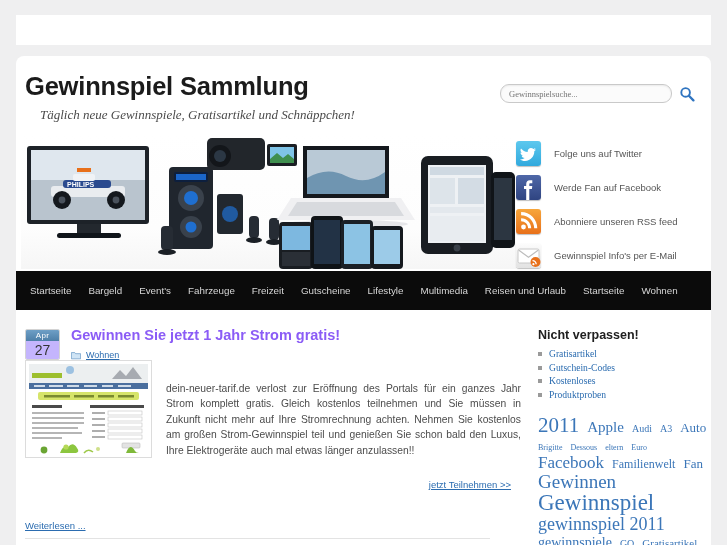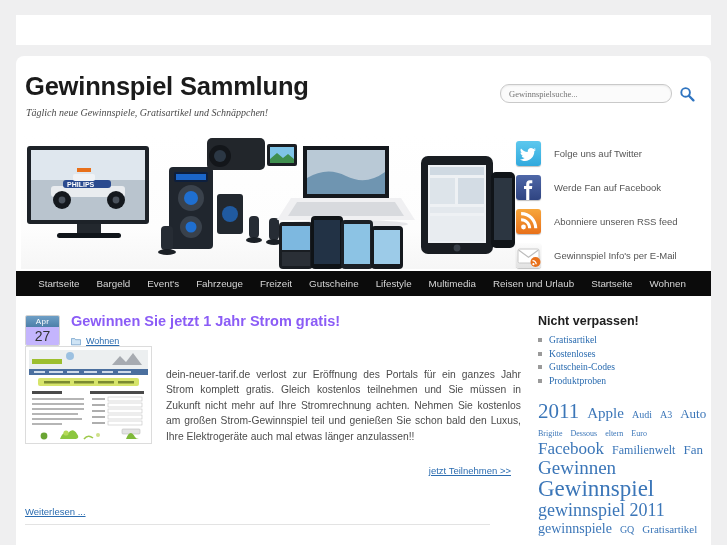--- a/index.html
+++ b/index.html
@@ -37,24 +37,24 @@
     position: absolute;
     left: 9px; top: 16px;
     font-size: 25.5px;
     font-weight: bold;
     color: #1b1b1b;
     letter-spacing: -0.2px;
     white-space: nowrap;
   }
   .site-tagline {
     position: absolute;
-    left: 10px; top: 51px;
+    left: 24px; top: 51px;
     font-family: "Liberation Serif", serif;
     font-style: italic;
-    font-size: 10px;
+    font-size: 13px;
     color: #4a4a4a;
     white-space: nowrap;
   }
 
   
   .search-wrap {
     position: absolute;
     right: 16px; top: 28px;
     display: flex;
     align-items: center;
@@ -111,26 +111,25 @@
   }
   .ico-twitter { background: linear-gradient(180deg,#5dc8ee 0%,#31a9dd 100%); }
   .ico-facebook { background: linear-gradient(180deg,#4f68a8 0%,#2f4481 100%); }
   .ico-rss { background: linear-gradient(180deg,#f7a63b 0%,#e8701a 100%); }
   .ico-mail { background: linear-gradient(180deg,#fdfdfd 0%,#e2e2e2 100%); }
   .social-ico svg { position: absolute; left: 0; top: 0; }
 
   
   .nav {
     position: relative;
-    height: 25px;
+    height: 39px;
     background: #0b0b0b;
     display: flex;
     align-items: center;
     padding-left: 14px;
-    justify-content: center;
   }
   .nav-item {
     font-size: 9.8px;
     color: #d6d6d6;
     margin-right: 17px;
     white-space: nowrap;
     cursor: pointer;
   }
 
   
@@ -518,22 +517,22 @@
         <div class="readmore-row">
           <span class="link">Weiterlesen ...</span>
         </div>
 
       </div>
 
       <div class="side-col">
         <div class="side-title">Nicht verpassen!</div>
         <ul class="side-list">
           <li>Gratisartikel</li>
+          <li>Gutschein-Codes</li>
           <li>Kostenloses</li>
-          <li>Gutschein-Codes</li>
           <li>Produktproben</li>
         </ul>
 
         <div class="tagcloud">
           <a style="font-size:21px">2011</a>
           <a style="font-size:15px">Apple</a>
           <a style="font-size:10px">Audi</a>
           <a style="font-size:10px">A3</a>
           <a style="font-size:13px">Auto</a>
           <a style="font-size:8px">Brigitte</a>

